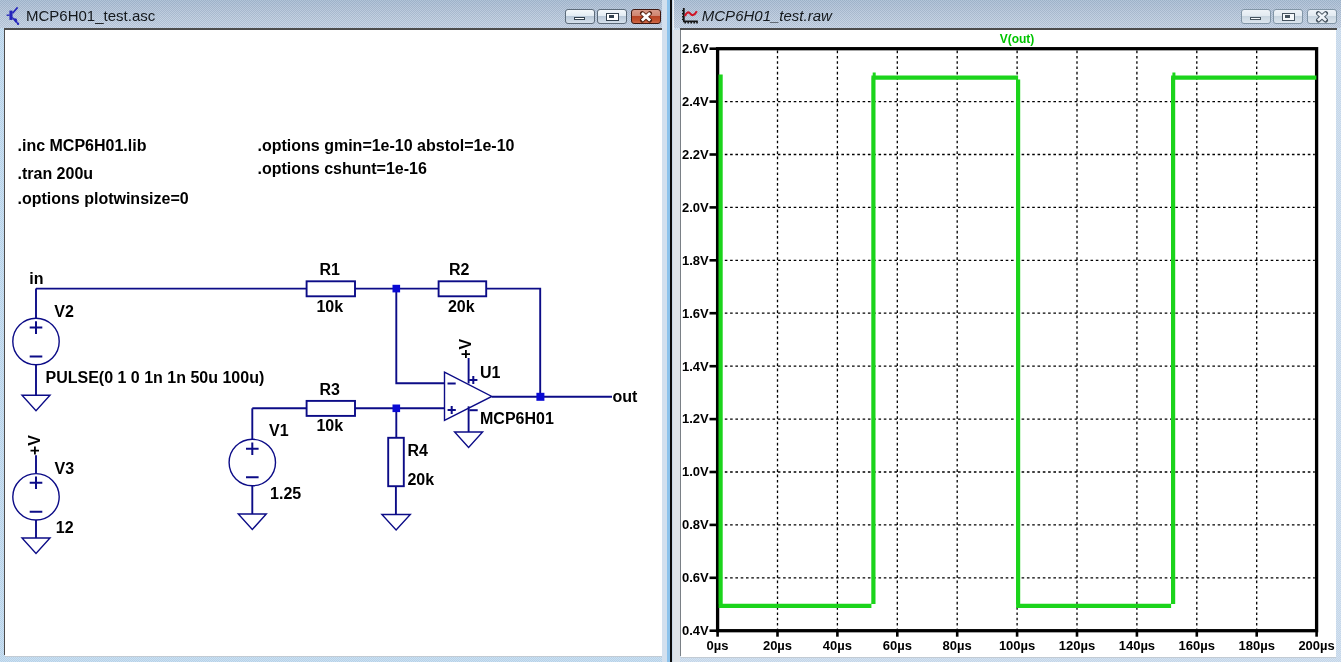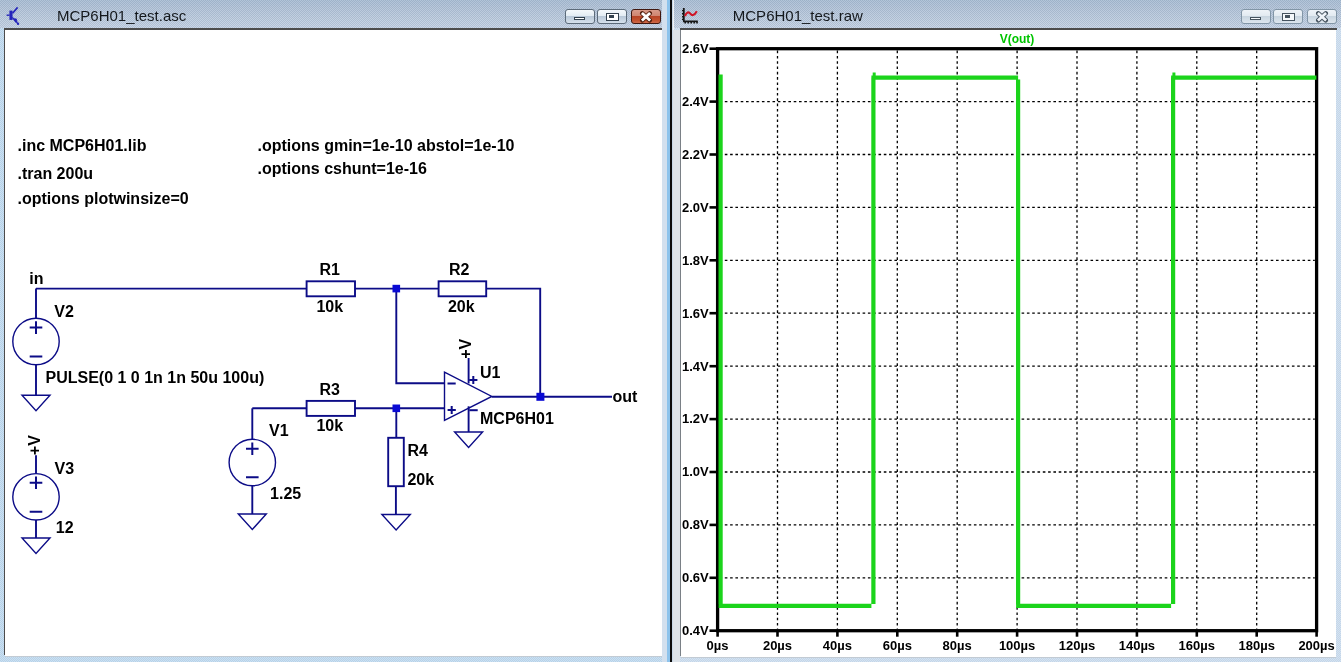--- a/index.html
+++ b/index.html
@@ -5,21 +5,21 @@
   * { margin:0; padding:0; box-sizing:border-box; }
   html,body { width:1341px; height:662px; overflow:hidden; background:#c8d8e8;
     font-family:"Liberation Sans", sans-serif; }
   .abs { position:absolute; }
   .titlebar {
     background-image:
       conic-gradient(rgba(64,94,128,0.18) 0 90deg, transparent 90deg 180deg, rgba(64,94,128,0.18) 180deg 270deg, transparent 270deg 360deg),
       linear-gradient(#b1c4d8 0%, #bac9dc 30%, #c2d0e1 60%, #cbd7e7 100%);
     background-size:2px 2px, 100% 100%;
   }
-  .titletext { font-size:15px; color:#14181c;margin-left:31px; }
+  .titletext { font-size:15px; color:#14181c; }
   .btn { position:absolute; top:8.5px; width:30px; height:15.5px; border-radius:3px; }
   .btnA { border:1px solid #5c6b7a;
     background:linear-gradient(#f4f8fb 0%, #e3ecf3 45%, #b9c8d8 50%, #d6e1ec 100%); }
   .btnI { border:1px solid #8195a6;
     background:linear-gradient(#eef3f8 0%, #e2eaf1 45%, #c8d5e0 50%, #dde6ee 100%); }
   svg text { font-family:"Liberation Sans", sans-serif; }
 </style>
 </head>
 <body>
 
@@ -161,21 +161,21 @@
   <div class="abs" style="left:0.9px; top:30px; width:6.3px; height:632px; background:#dde3e9;"></div>
 
   <svg class="abs" style="left:9.3px; top:7px;" width="18" height="17" viewBox="0 0 18 17">
     <g stroke="#161616" stroke-width="1.8" fill="none">
       <path d="M1.8,0.9 V14.4 M1,14.4 H15.8"></path>
       <path d="M0,3.6 H1.8 M0,6.7 H1.8 M0,9.8 H1.8 M0,12.4 H1.8" stroke-width="1.4"></path>
       <path d="M3.2,14.4 V16.4 M6.2,14.4 V16.4 M9.2,14.4 V16.4 M12.2,14.4 V16.4 M15,14.4 V16.4" stroke-width="1.6"></path>
     </g>
     <path d="M3,9.2 C4.5,4.6 6.8,4.6 8.3,6.6 C9.8,8.6 12,9.3 14.8,4.2" stroke="#cf1526" stroke-width="2.1" fill="none"></path>
   </svg>
-  <div class="abs titletext" style="left:29.3px; top:6.5px;">MCP6H01_test.raw</div>
+  <div class="abs titletext" style="left:29.3px; top:6.5px;font-style:italic;">MCP6H01_test.raw</div>
 
   <div class="btn btnI" style="left:568.3px;">
       <div class="abs" style="left:8.5px; top:7.5px; width:10.5px; height:3px; background:#f4f8fb; border:1px solid #45535f;"></div>
     </div>
   <div class="btn btnI" style="left:600.8px;">
       <div class="abs" style="left:7.5px; top:3.2px; width:13px; height:8px; background:#f4f8fb; border:1.4px solid #45535f;">
         <div class="abs" style="left:2.6px; top:1.4px; width:4.5px; height:2.8px; background:#45535f;"></div>
       </div>
     </div>
   <div class="btn btnI" style="left:634.3px;">

